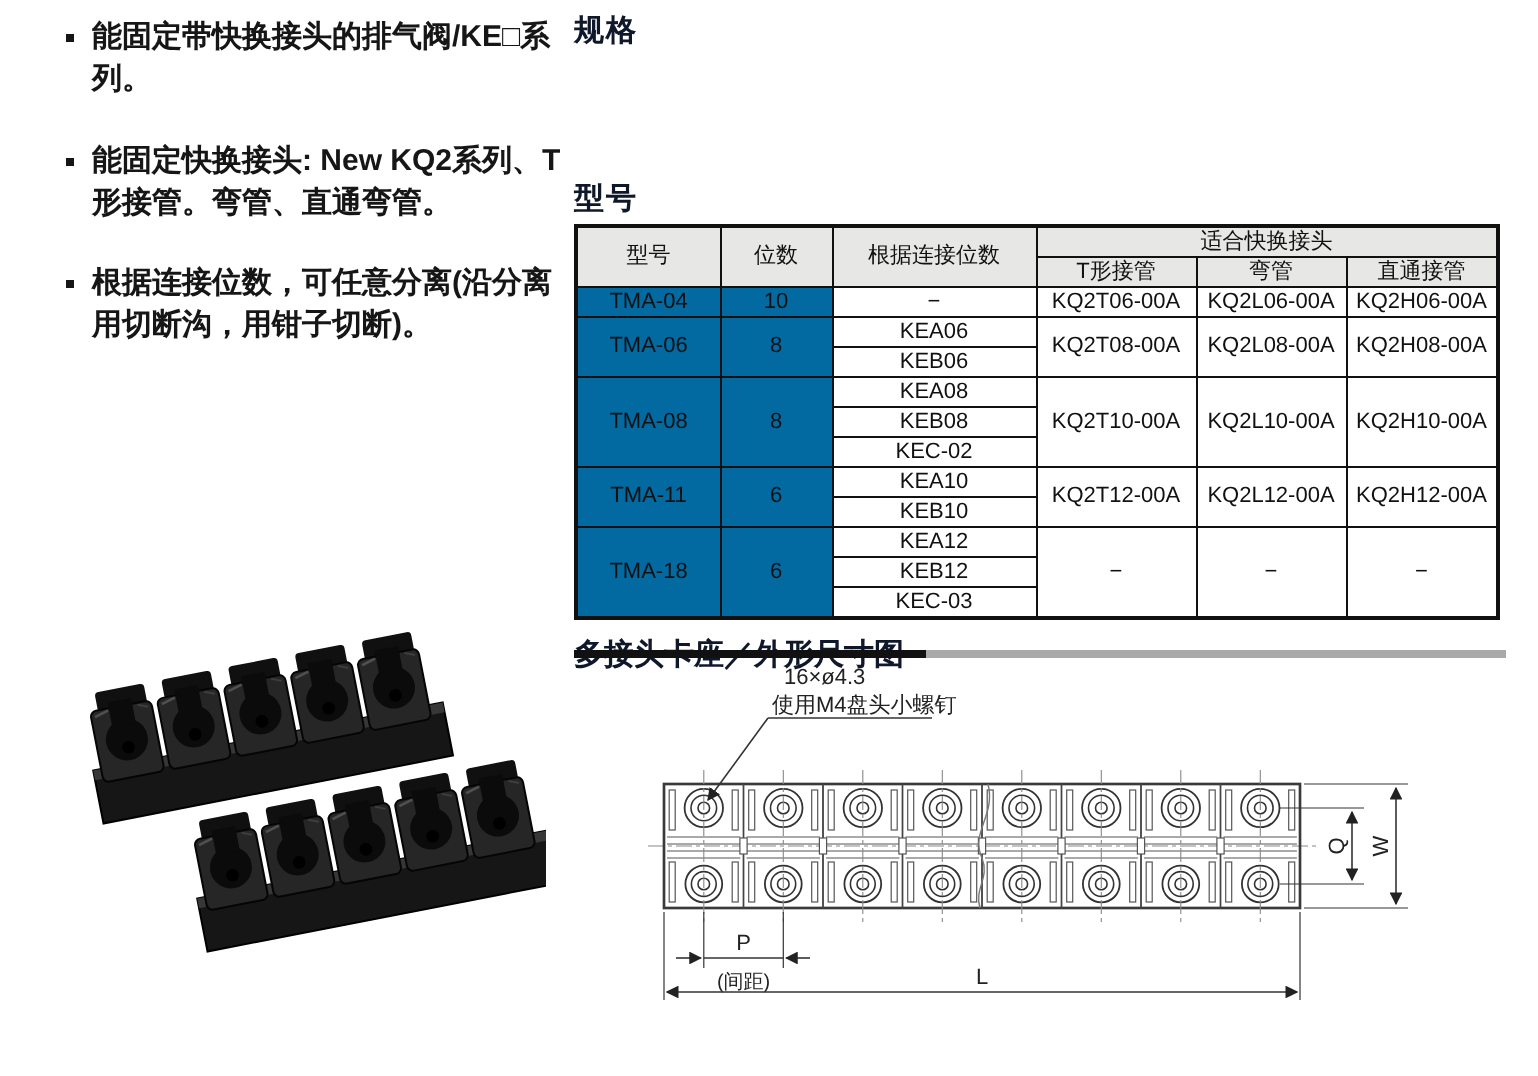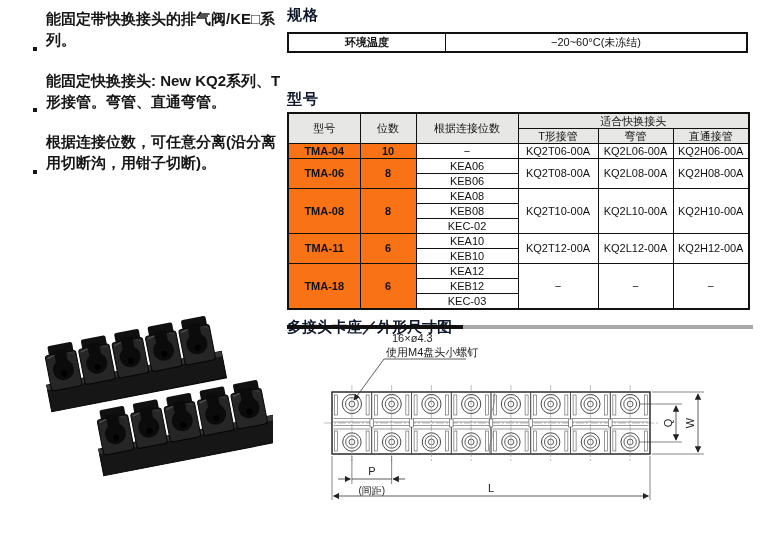--- a/index.html
+++ b/index.html
@@ -1,31 +1,31 @@
 <!DOCTYPE html>
 <html><head>
 <meta charset="utf-8">
 <style>
   html,body{margin:0;padding:0;background:#fff;}
   .page{position:relative;width:769px;height:538px;background:#fff;overflow:hidden;
         font-family:"Liberation Sans","DejaVu Sans",sans-serif;color:#111;}
   
   .features{position:absolute;left:33px;top:8px;width:250px;}
-  .feat{display:flex;gap:9px;margin-bottom:19px;font-size:15px;line-height:1.42;font-weight:600;color:#161616;align-items:flex-end;}
+  .feat{display:flex;gap:9px;margin-bottom:19px;font-size:15px;line-height:1.42;font-weight:600;color:#161616;}
   .feat .dot{flex:0 0 auto;width:4px;height:4px;background:#161616;margin-top:9px;}
   
   .sec-title{position:absolute;left:287px;font-size:15px;font-weight:bold;color:#0f172a;letter-spacing:1px;}
   table{border-collapse:collapse;table-layout:fixed;}
   .spec{position:absolute;left:287px;top:32px;width:461px;border:2px solid #111;}
   .spec th,.spec td{border:1px solid #111;height:17px;padding:0;font-size:11px;text-align:center;line-height:1;}
   .spec th{font-weight:bold;width:156px;}
   .model{position:absolute;left:287px;top:112px;width:461px;border:2px solid #111;}
   .model th,.model td{border:1px solid #111;height:14px;padding:0;font-size:11px;text-align:center;line-height:1;font-weight:normal;}
   .model th{background:#e7e7e5;}
-  .model td.shade{background:#f97316;font-weight:bold;text-align:center;}
+  .model td.shade{background:#0369a1;font-weight:normal;text-align:center;}
   .model td.sub{border-top:1px solid #9a9a9a;}
   
   .bar-black{position:absolute;left:287px;top:325px;width:176px;height:4px;background:#111;}
   .bar-gray{position:absolute;left:463px;top:325px;width:290px;height:4px;background:#a9a9a9;}
   .outline-title{top:303px;letter-spacing:0;margin-top:15px;}
   .drawing{position:absolute;left:288px;top:330px;}
   .photo{position:absolute;left:33px;top:298px;}
   svg text{font-family:"Liberation Sans","DejaVu Sans",sans-serif;fill:#222;}
 </style>
 </head>
@@ -44,24 +44,20 @@
     </div>
     <div class="feat">
       <span class="dot"></span>
       <span>根据连接位数，可任意分离(沿分离用切断沟，用钳子切断)。</span>
     </div>
   </div>
 
   <div class="sec-title" style="top:6px">规格</div>
   <table class="spec">
     <tbody>
-        <tr>
-      <th>环境温度</th>
-      <td>−20~60°C(未冻结)</td>
-    </tr>
   </tbody>
     </table>
 
   <div class="sec-title" style="top:90px">型号</div>
   <table class="model">
     <colgroup>
       <col style="width:72px">
         <col style="width:56px">
         <col style="width:102px">
       <col style="width:80px">

